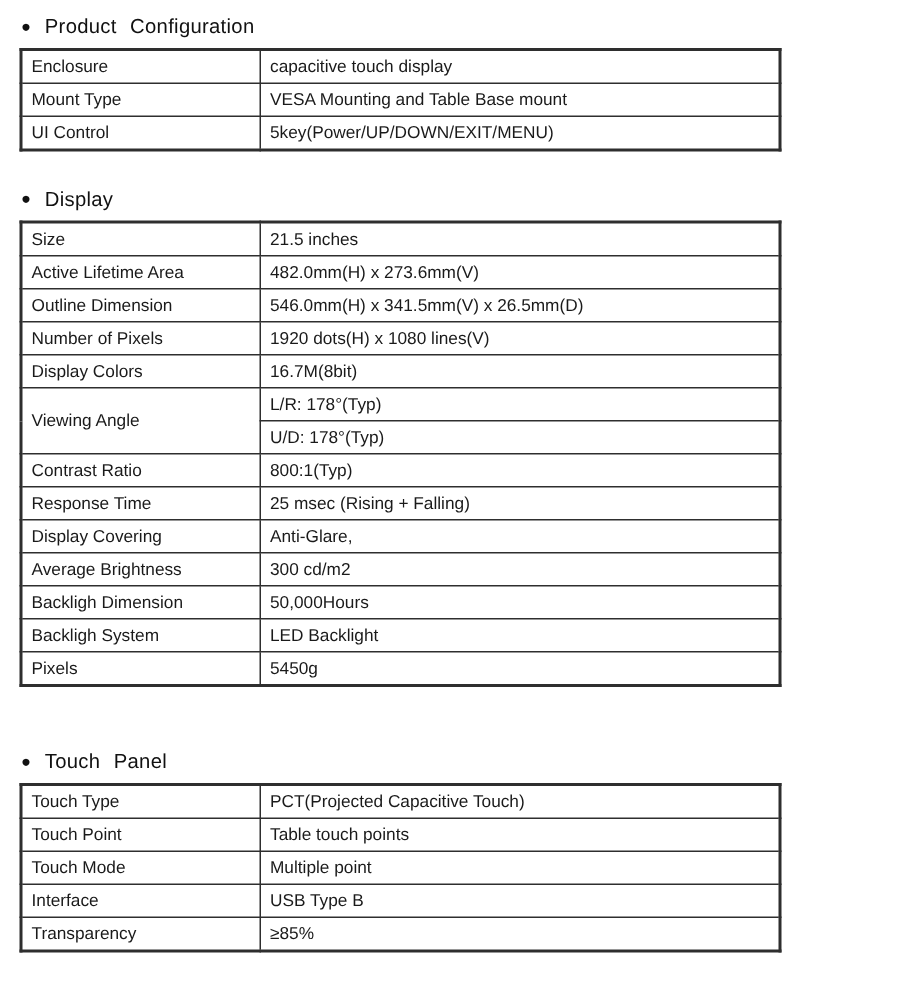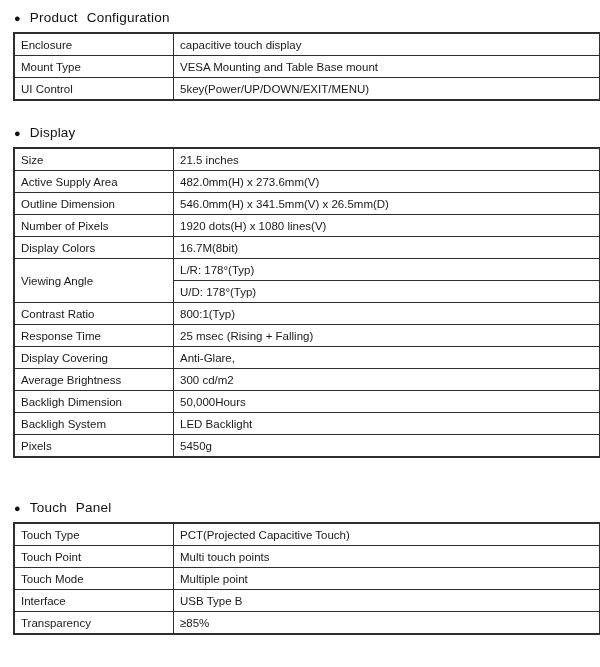--- a/index.html
+++ b/index.html
@@ -31,21 +31,21 @@
     color: #111111;
   }
   .bullet {
     font-size: 11px;
     line-height: 1;
     color: #111111;
   }
   .spec-table {
     border-collapse: collapse;
     table-layout: fixed;
-    width: 588px;
+    width: 508px;
     border: 2px solid #2e2e2e;
   }
   .spec-table td {
     border: 1px solid #2e2e2e;
     height: 21px;
     font-size: 11.5px;
     line-height: 14px;
     padding: 0 6px;
     vertical-align: middle;
     white-space: nowrap;
@@ -88,21 +88,21 @@
       <span class="bullet">●</span>
       <span>Display</span>
     </h2>
     <table class="spec-table">
       <tbody>
         <tr>
           <td class="label">Size</td>
           <td class="value">21.5 inches</td>
         </tr>
         <tr>
-          <td class="label">Active Supply Area</td>
+          <td class="label">Active Lifetime Area</td>
           <td class="value">482.0mm(H) x 273.6mm(V)</td>
         </tr>
         <tr>
           <td class="label">Outline Dimension</td>
           <td class="value">546.0mm(H) x 341.5mm(V) x 26.5mm(D)</td>
         </tr>
         <tr>
           <td class="label">Number of Pixels</td>
           <td class="value">1920 dots(H) x 1080 lines(V)</td>
         </tr>
@@ -155,21 +155,21 @@
       <span>Touch Panel</span>
     </h2>
     <table class="spec-table">
       <tbody>
         <tr>
           <td class="label">Touch Type</td>
           <td class="value">PCT(Projected Capacitive Touch)</td>
         </tr>
         <tr>
           <td class="label">Touch Point</td>
-          <td class="value">Multi touch points</td>
+          <td class="value">Table touch points</td>
         </tr>
         <tr>
           <td class="label">Touch Mode</td>
           <td class="value">Multiple point</td>
         </tr>
         <tr>
           <td class="label">Interface</td>
           <td class="value">USB Type B</td>
         </tr>
         <tr>

